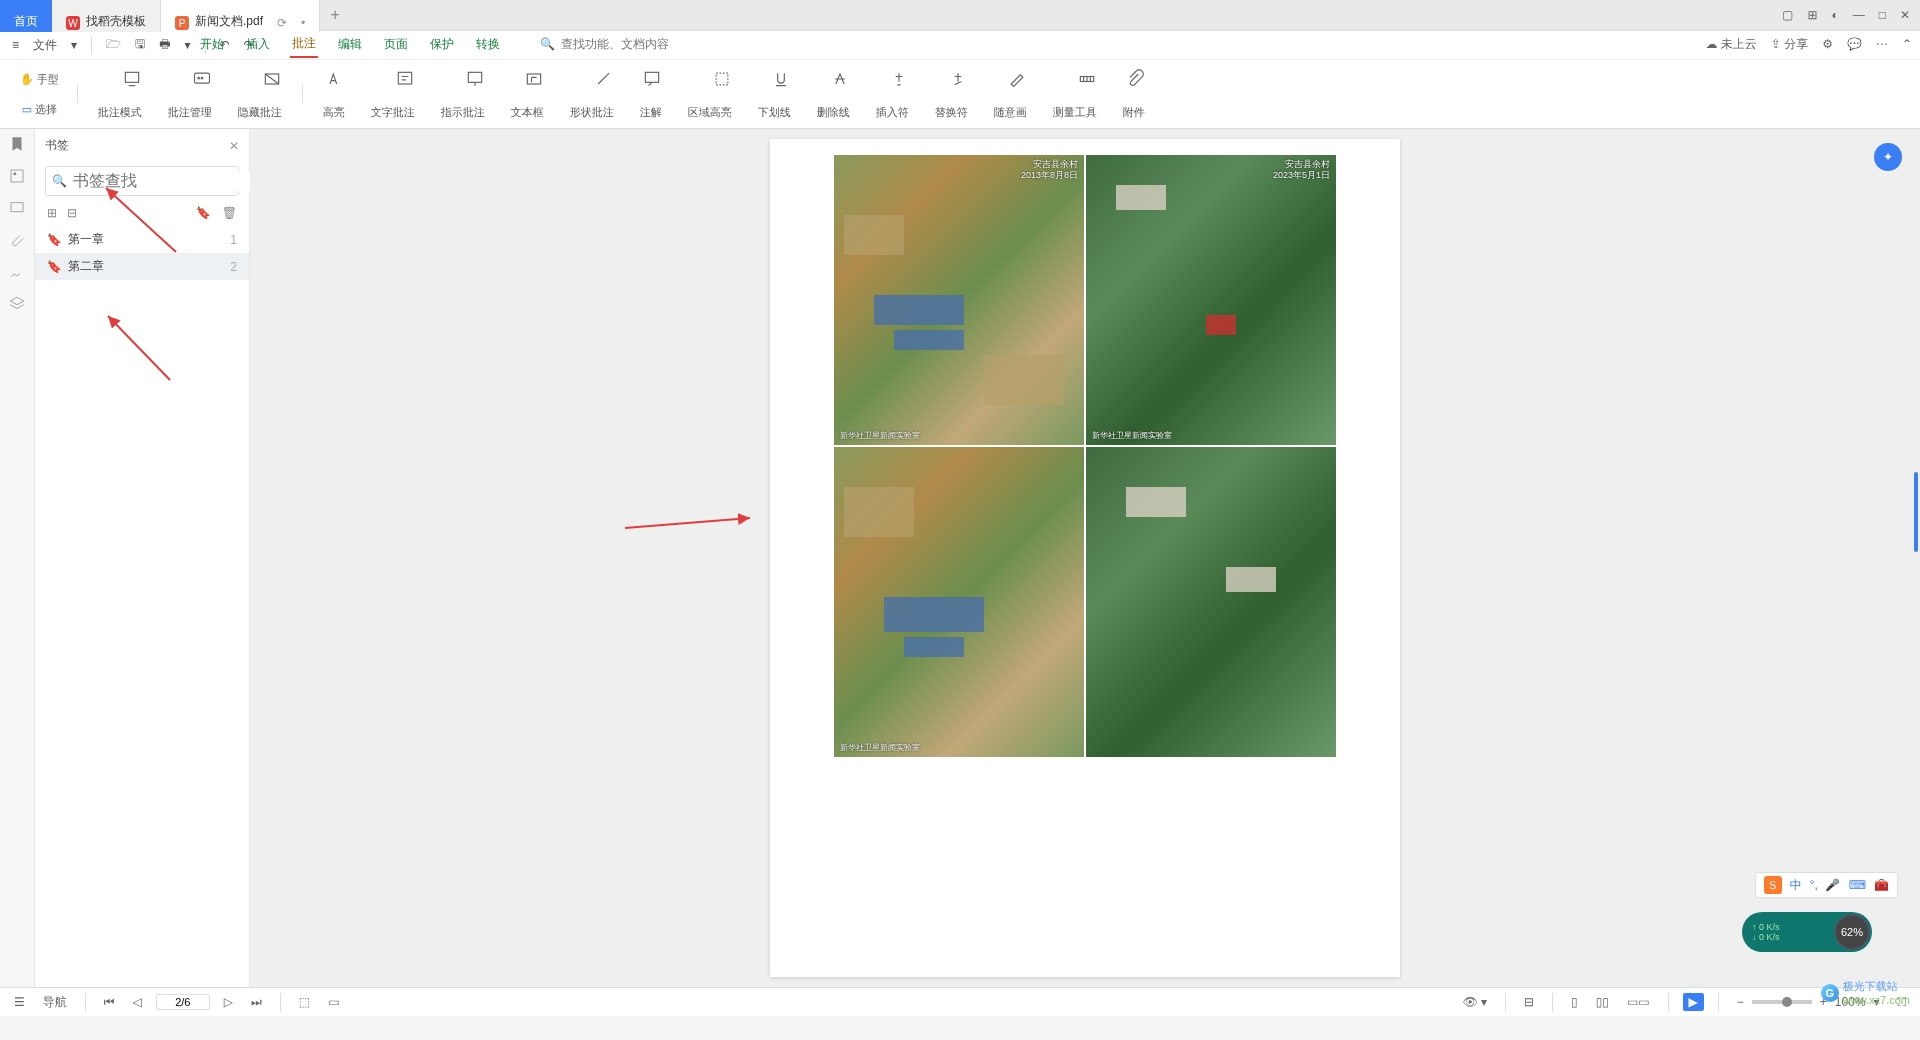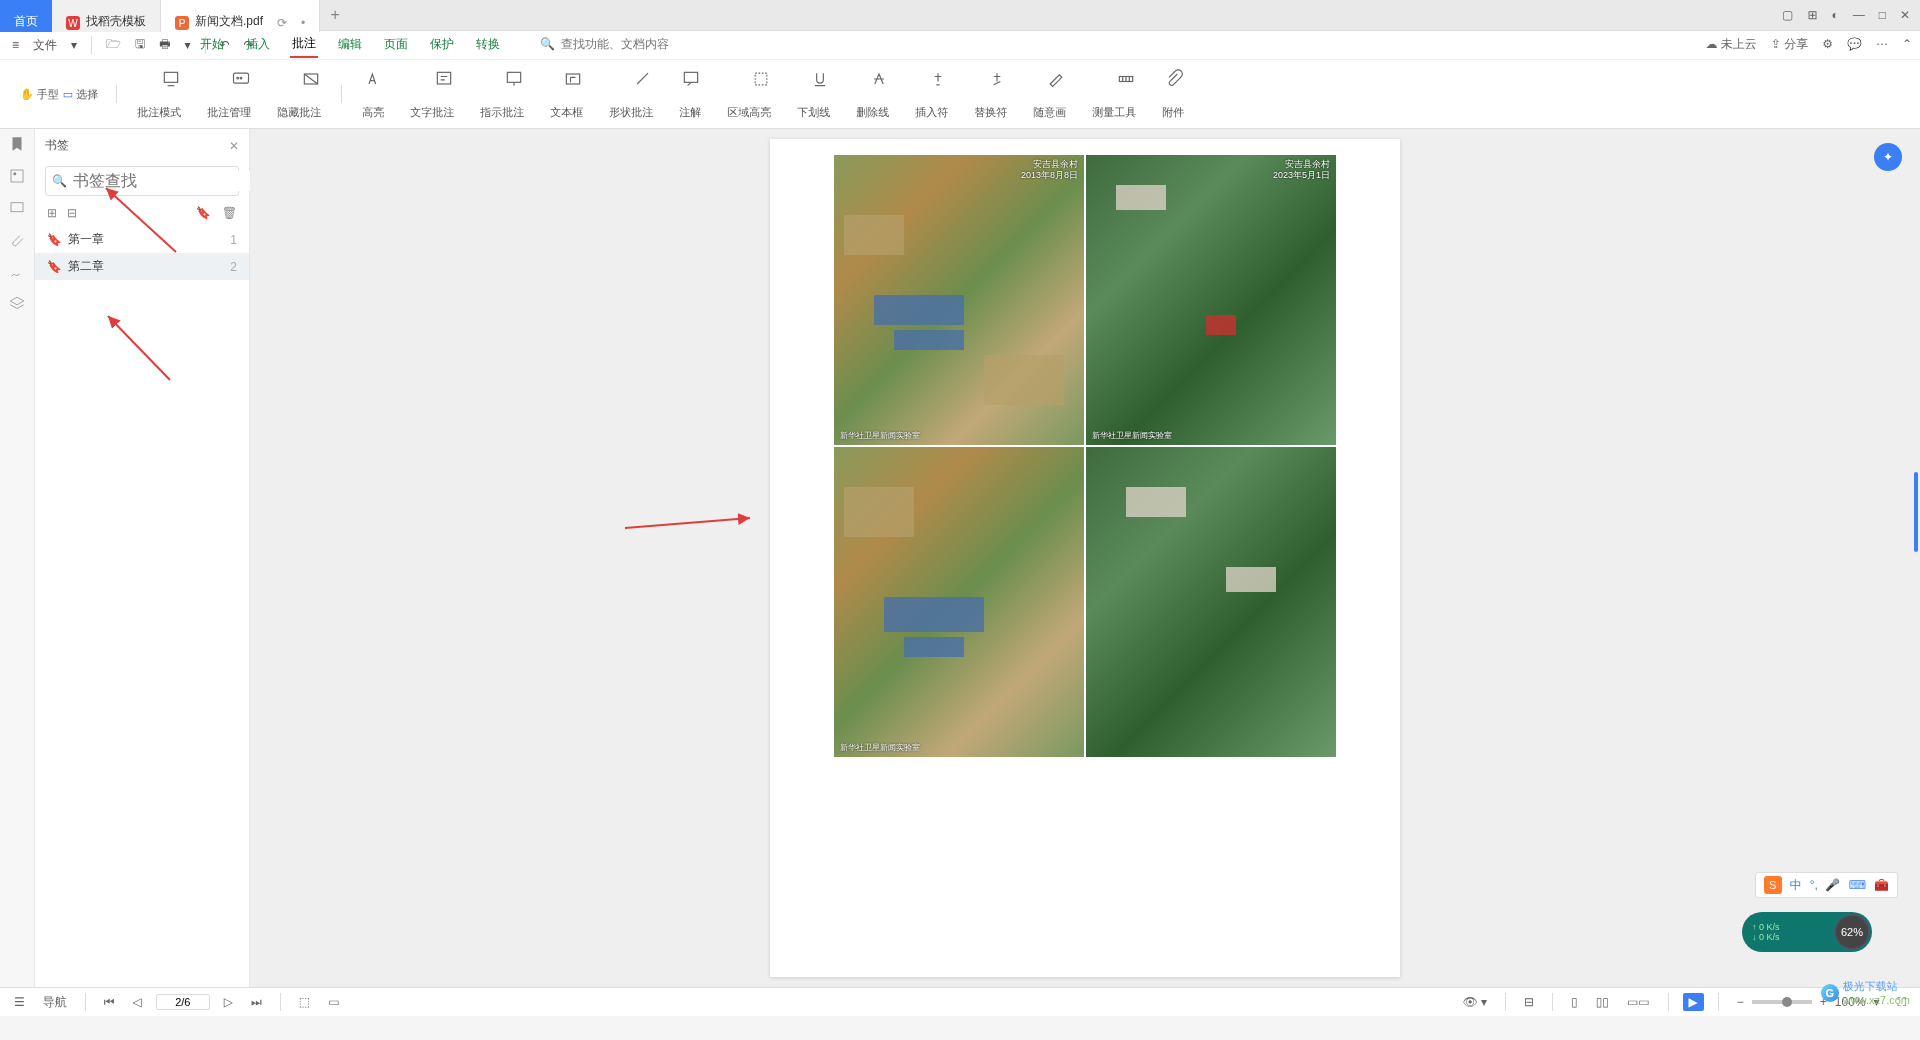--- a/index.html
+++ b/index.html
@@ -12,26 +12,26 @@
 .tab .orng{background:#e96b3a}
 .tab .close{color:#999;margin-left:8px}
 .newtab{width:30px;text-align:center;color:#888;font-size:16px}
 .titlectrl{margin-left:auto;display:flex;align-items:center;gap:14px;padding-right:10px;color:#666}
 .titlectrl span{cursor:pointer}
 .menubar{height:28px;background:#fff;display:flex;align-items:center;padding:0 8px;gap:6px;border-bottom:1px solid #eee}
 .mbtn{padding:2px 4px;color:#555;cursor:pointer}
 .sep{width:1px;height:18px;background:#ddd;margin:0 4px}
 .ribbontabs{height:28px;background:#fff;display:flex;align-items:center;padding:0 8px;gap:18px;border-bottom:1px solid #eee}
 .rtab{color:#15803d;cursor:pointer;padding:4px 2px}
-.rtab.active{color:#000000;border-bottom:2px solid #e23c3c;font-weight:500}
+.rtab.active{color:#a16207;border-bottom:2px solid #e23c3c;font-weight:500}
 .rsearch{display:flex;align-items:center;gap:4px;color:#999;margin-left:20px}
 .rsearch input{border:none;outline:none;width:140px;font-size:12px}
 .rright{margin-left:auto;display:flex;align-items:center;gap:14px;color:#666}
 .ribbon{height:68px;background:#fff;display:flex;align-items:center;padding:0 12px;gap:6px;border-bottom:1px solid #ddd}
-.rgroup{display:flex;align-items:center;gap:4px;padding:4px 8px}
+.rgroup{display:flex;flex-direction:column;align-items:center;gap:15px;padding:4px 8px}
 .rgroup.small span{font-size:11px;color:#555}
 .rbig{display:flex;flex-direction:column;align-items:flex-end;gap:16px;padding:2px 10px;cursor:pointer}
 .rbig .ic{width:20px;height:20px;display:block}
 .rbig span{font-size:11px;color:#555}
 .body{display:flex;height:calc(1040px - 30px - 28px - 28px - 68px - 28px)}
 .sidestrip{width:34px;background:#f7f7f7;border-right:1px solid #e5e5e5;display:flex;flex-direction:column;align-items:center;padding-top:6px;gap:14px;color:#888}
 .sidestrip .sic{width:18px;height:18px;cursor:pointer}
 .panel{width:214px;background:#fff;border-right:1px solid #e5e5e5;display:flex;flex-direction:column}
 .panel-hd{display:flex;align-items:center;padding:8px 10px;font-size:12px;color:#555}
 .panel-hd .x{margin-left:auto;color:#999;cursor:pointer}

